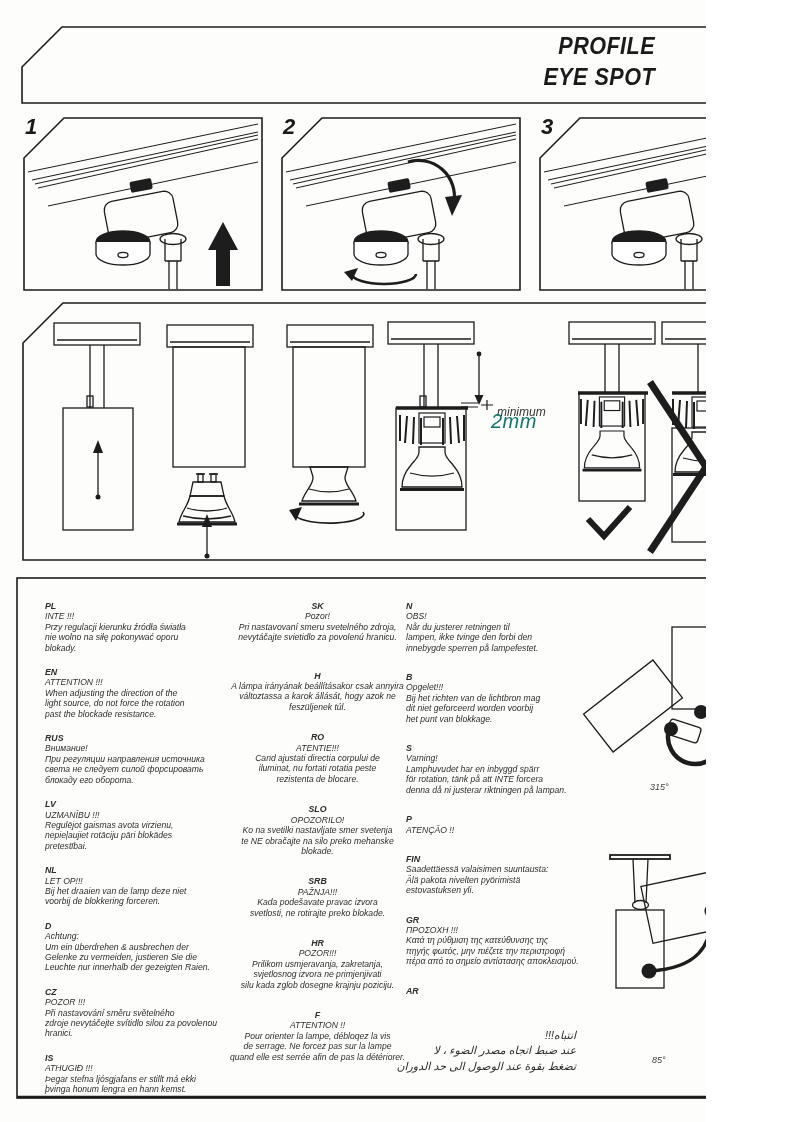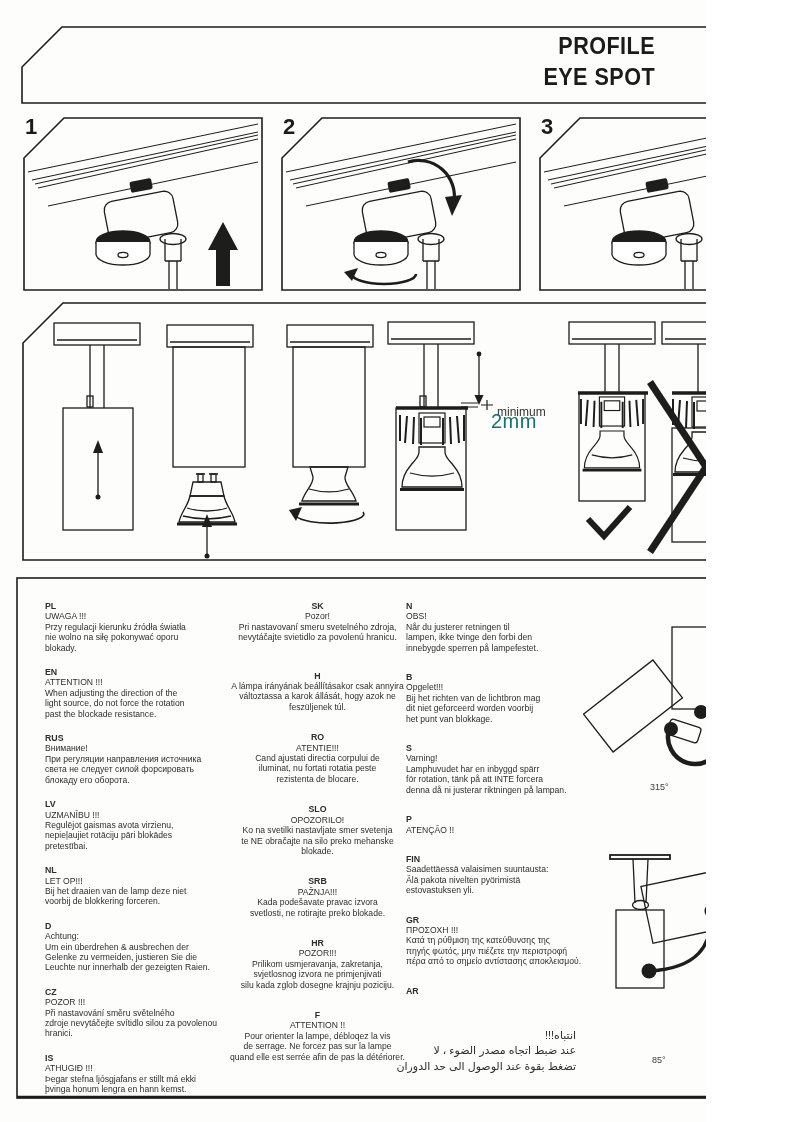--- a/index.html
+++ b/index.html
@@ -1,18 +1,18 @@
 <!DOCTYPE html>
 <html><head>
 <meta charset="utf-8">
 <style>
   html,body{margin:0;padding:0;background:#ffffff;}
   .page{
     position:relative;width:706px;height:1122px;background:#fdfdfc;
-    font-family:"Liberation Sans","DejaVu Sans",sans-serif;color:#232323;overflow:hidden;
+    font-family:"Liberation Sans","DejaVu Sans",sans-serif;color:#232323;overflow:hidden;font-style:italic;
   }
   svg.art{position:absolute;left:0;top:0;stroke:#1d1d1d;fill:none;stroke-width:1.3;}
   .hdr-title{
     position:absolute;top:30px;right:51px;text-align:right;font-weight:bold;
     font-size:24px;line-height:31px;color:#1b1b1b;letter-spacing:.5px;
     transform:scaleX(.9);transform-origin:100% 0;
   }
   .step-num{position:absolute;font-weight:bold;font-size:22px;color:#1b1b1b;}
   .min-label{position:absolute;left:497px;top:405px;font-size:12px;color:#333;}
   .min-value{position:absolute;left:491px;top:410px;font-size:20px;color:#0f766e;letter-spacing:.5px;}
@@ -224,21 +224,21 @@
 
   <div class="min-label">minimum</div>
   <div class="min-value">2mm</div>
 
   <div class="angle-label" style="left:650px;top:782px;">315°</div>
   <div class="angle-label" style="left:652px;top:1043px;margin-top:12px;">85°</div>
 
   <div class="warn-col col1" style="left:45px;top:601px;width:178px;">
     <div class="warn-block">
       <div class="warn-lang">PL</div>
-      <div class="warn-title">UWAGA !!!</div>
+      <div class="warn-title">INTE !!!</div>
       <div class="warn-body">Przy regulacji kierunku źródła światła
 nie wolno na siłę pokonywać oporu
 blokady.</div>
     </div>
     <div class="warn-block">
       <div class="warn-lang">EN</div>
       <div class="warn-title">ATTENTION !!!</div>
       <div class="warn-body">When adjusting the direction of the
 light source, do not force the rotation
 past the blockade resistance.</div>

